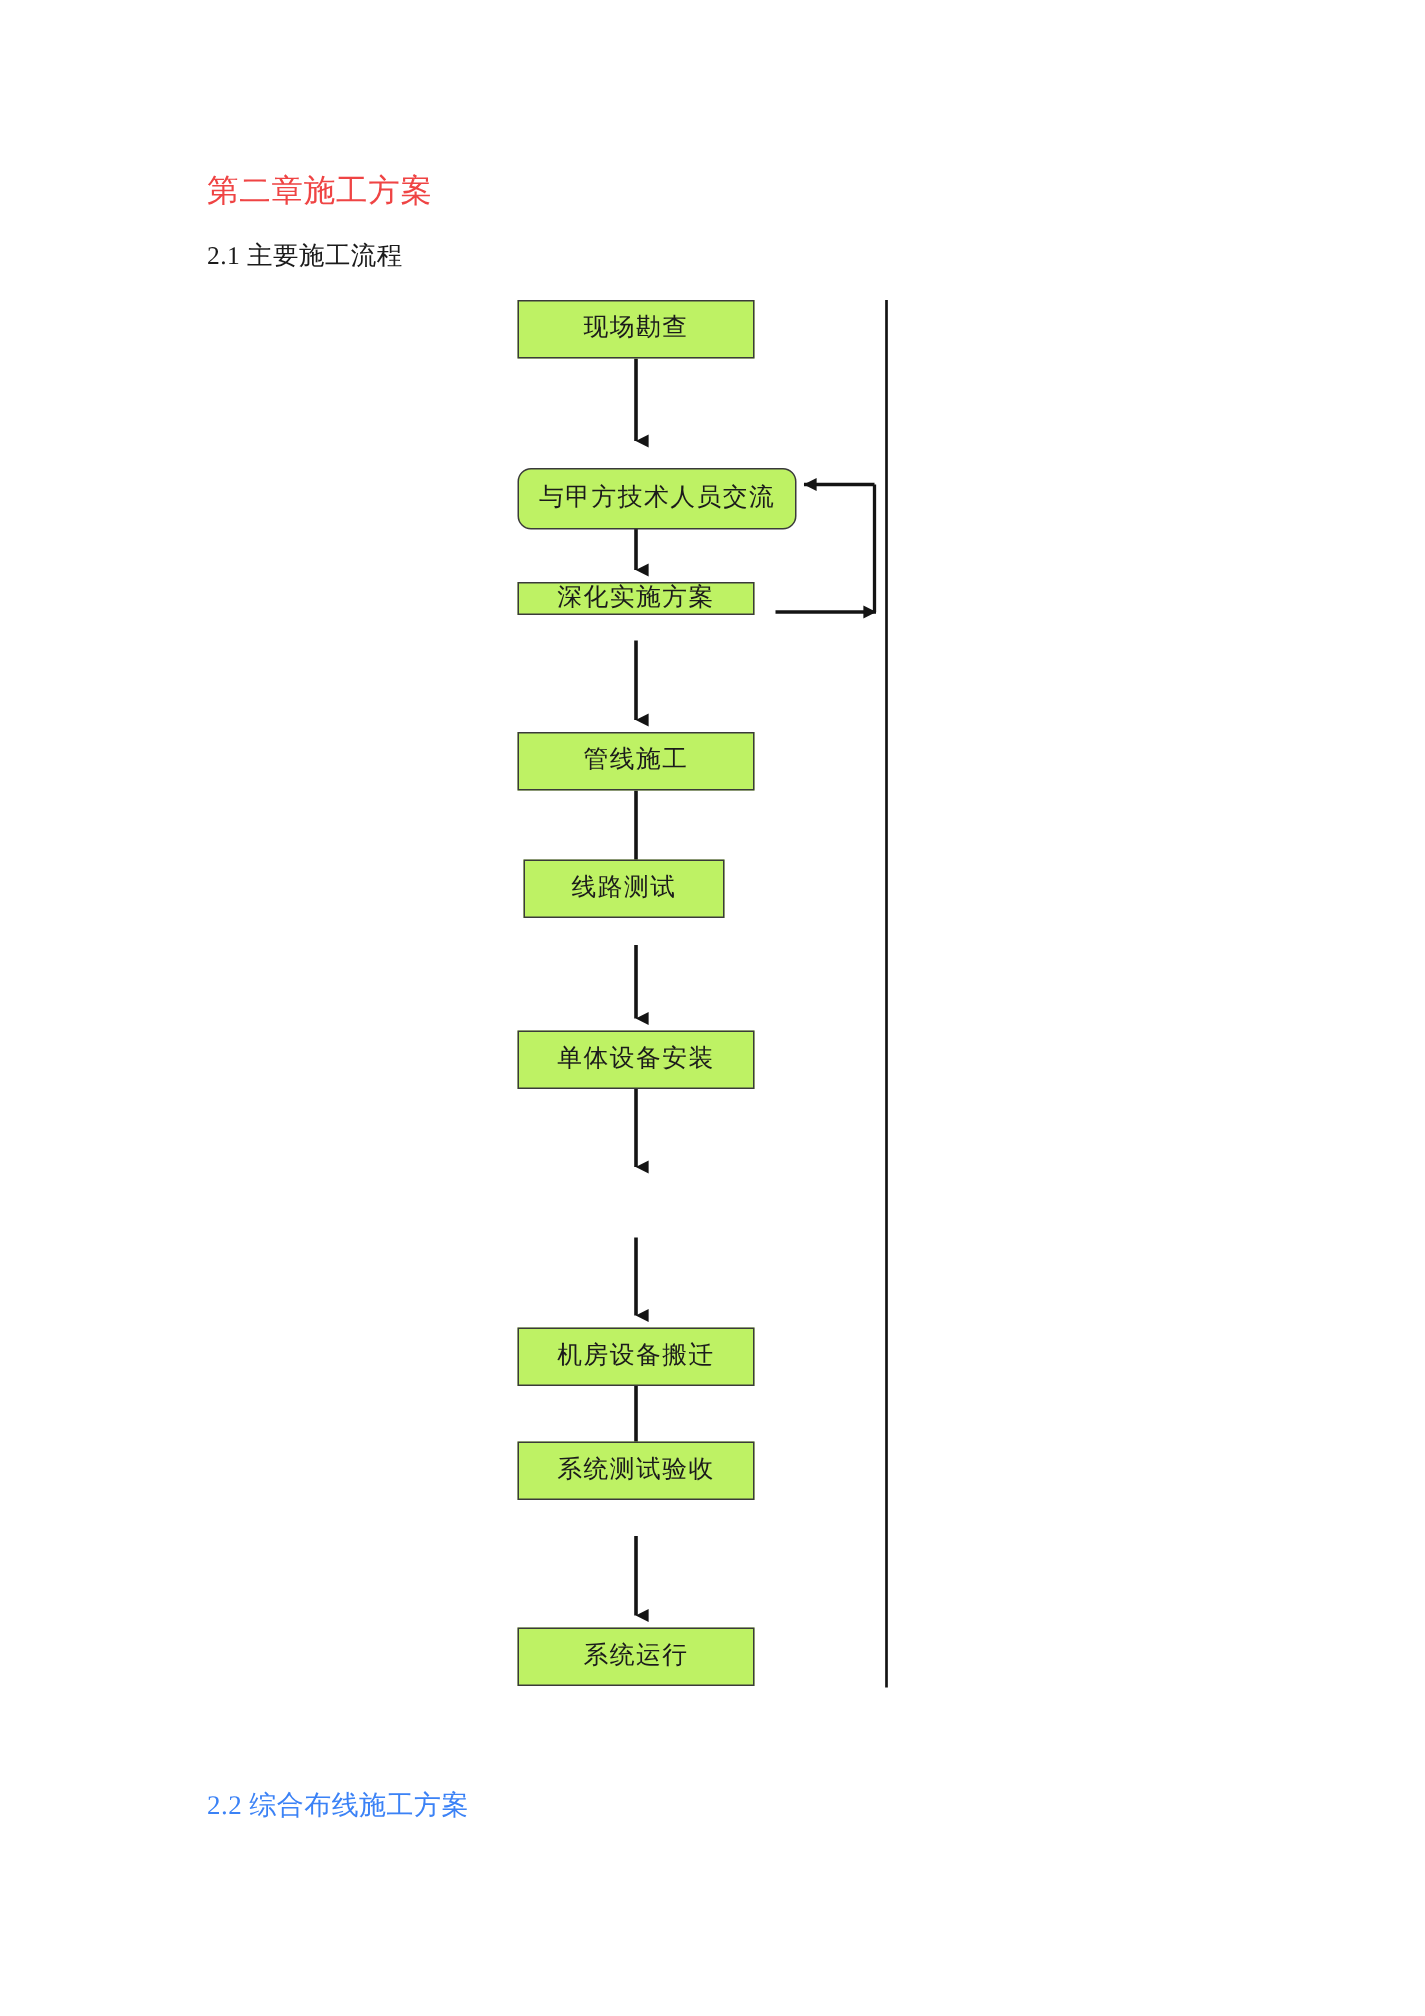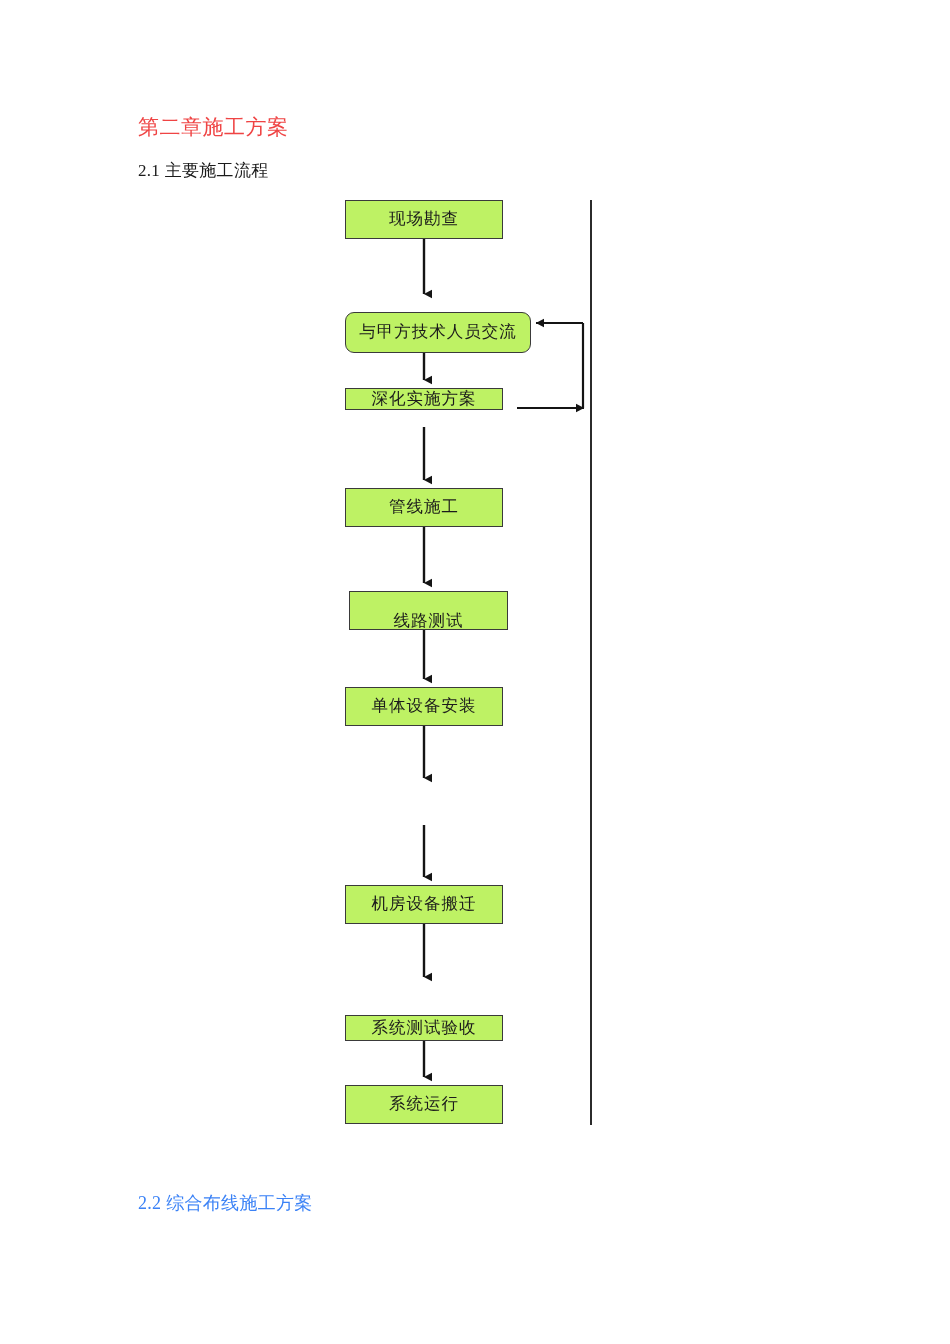--- a/index.html
+++ b/index.html
@@ -150,34 +150,34 @@
     </div>
 
     <div class="node" style="left:345px; top:388px; width:158px; height:22px;">
       <span class="node-label">深化实施方案</span>
     </div>
 
     <div class="node" style="left:345px; top:488px; width:158px; height:39px;">
       <span class="node-label">管线施工</span>
     </div>
 
-    <div class="node" style="left:349px; top:591px; width:159px; height:39px;align-items:flex-end;">
+    <div class="node" style="left:349px; top:573px; width:134px; height:39px;">
       <span class="node-label">线路测试</span>
     </div>
 
     <div class="node" style="left:345px; top:687px; width:158px; height:39px;">
       <span class="node-label">单体设备安装</span>
     </div>
 
 
     <div class="node" style="left:345px; top:885px; width:158px; height:39px;">
       <span class="node-label">机房设备搬迁</span>
     </div>
 
-    <div class="node" style="left:345px; top:1015px; width:158px; height:26px;">
+    <div class="node" style="left:345px; top:961px; width:158px; height:39px;">
       <span class="node-label">系统测试验收</span>
     </div>
 
     <div class="node" style="left:345px; top:1085px; width:158px; height:39px;">
       <span class="node-label">系统运行</span>
     </div>
 
   </div>
 
   <div class="heading-section-bottom">2.2 综合布线施工方案</div>

